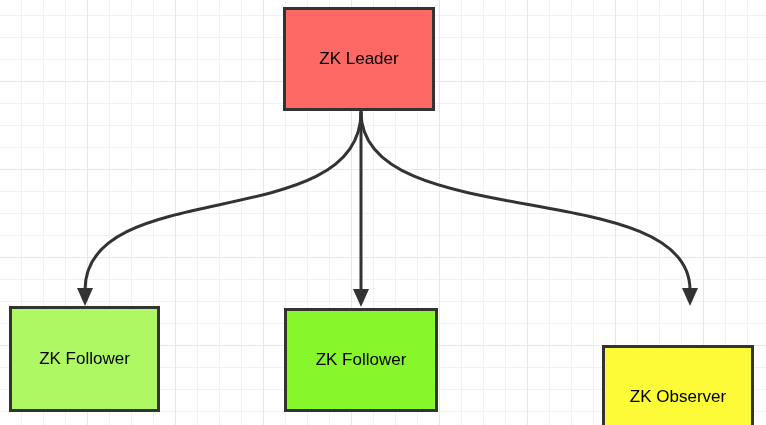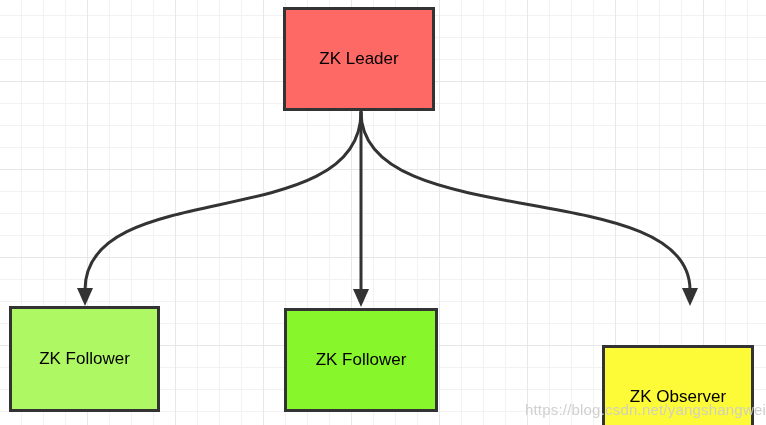--- a/index.html
+++ b/index.html
@@ -83,15 +83,14 @@
   </div>
 
   <div class="node" id="node-follower2" style="background-color: rgb(135, 246, 42);">
     <span>ZK Follower</span>
   </div>
 
   <div class="node" id="node-observer" style="background-color: rgb(253, 250, 56); margin-top: 40px;">
     <span>ZK Observer</span>
   </div>
 
-  <div class="watermark">https://blog.csdn.net/yangshangwei</div>
 
 </div>
 
 </body></html>

